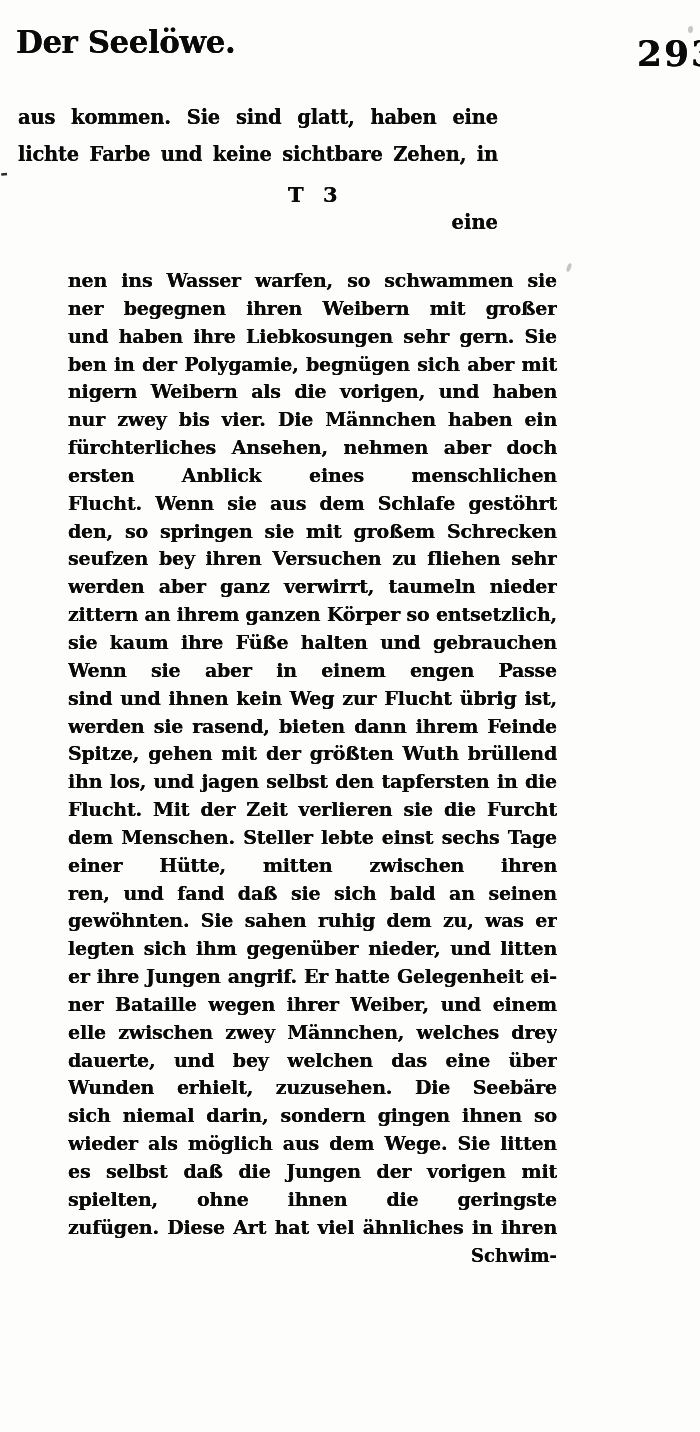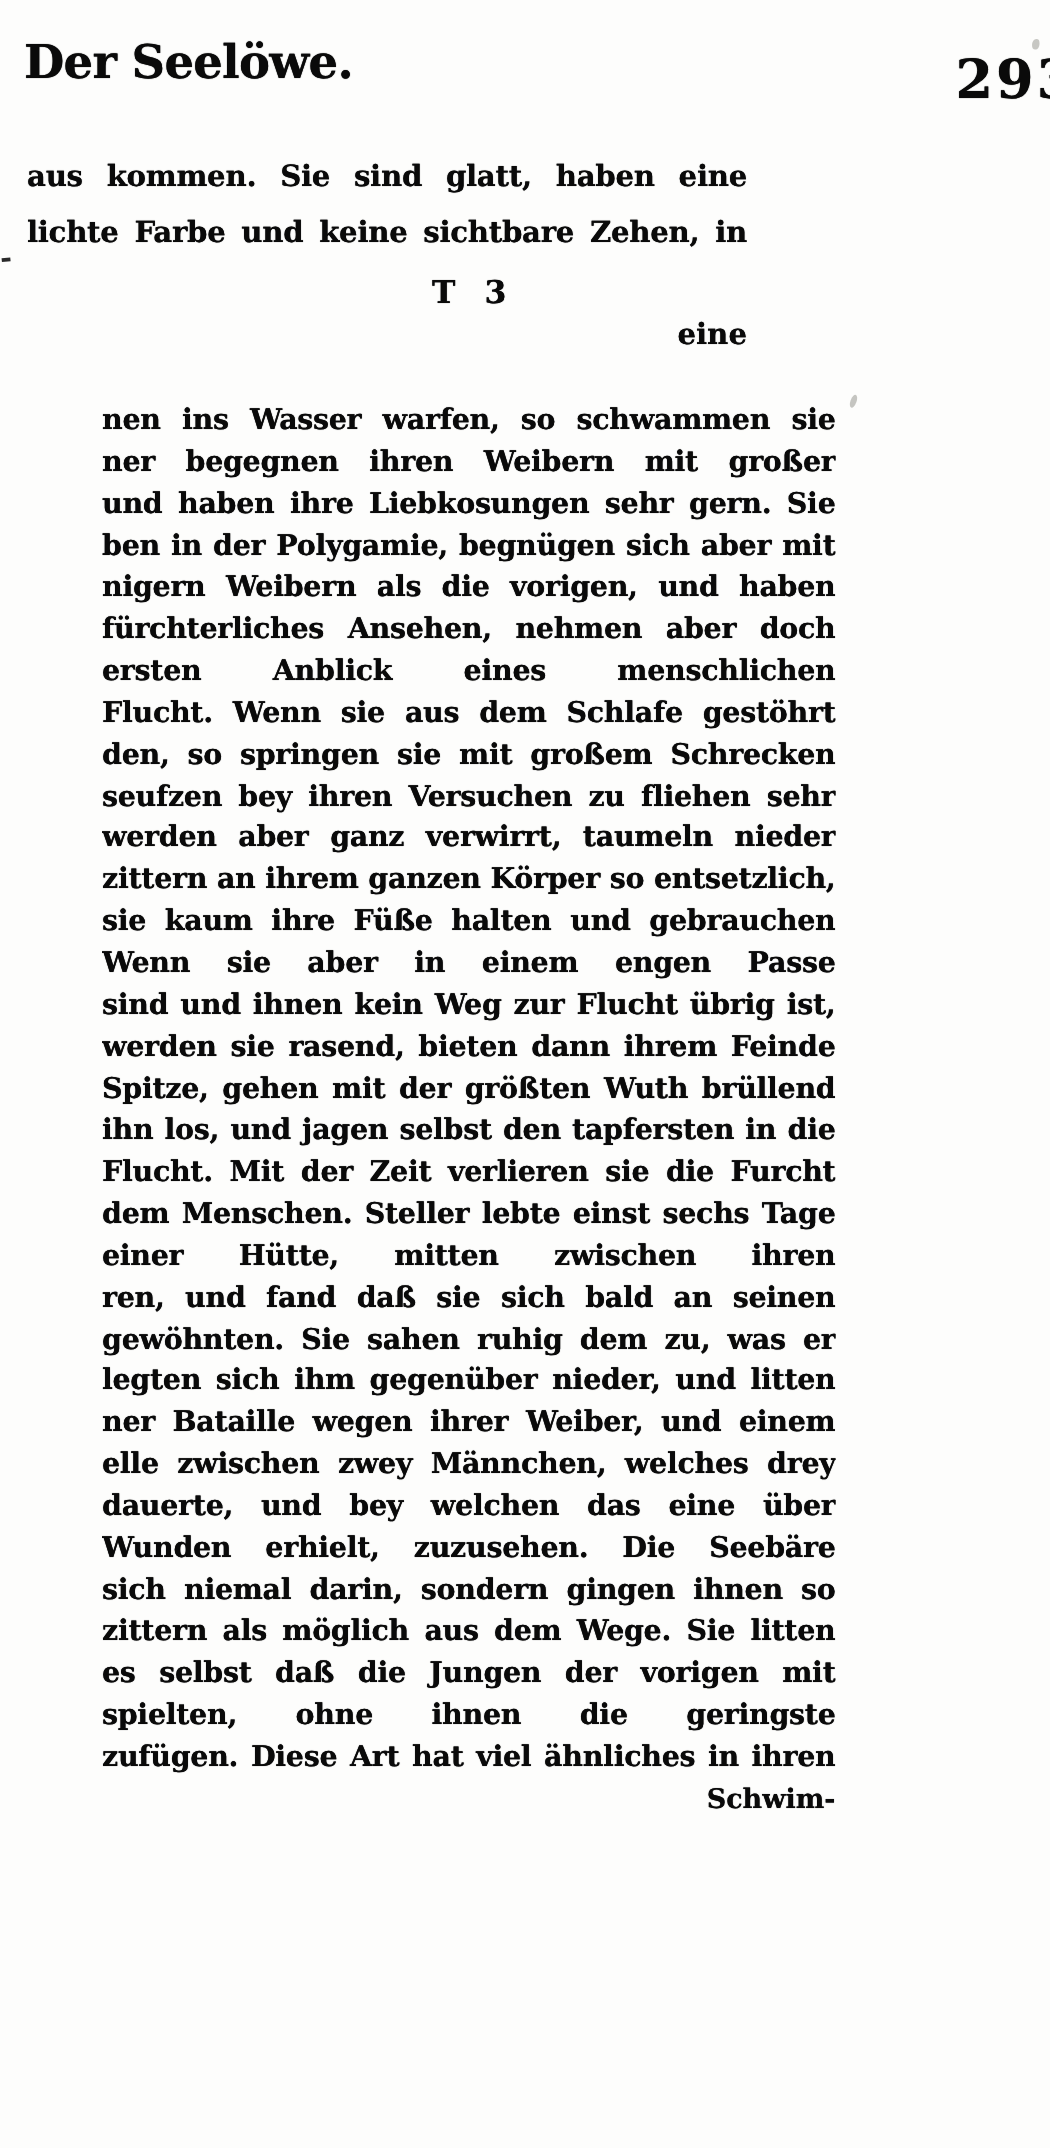--- a/index.html
+++ b/index.html
@@ -142,44 +142,46 @@
   <div class="margin-dash">-</div>
   <div class="speck-1"></div>
   <div class="speck-2"></div>
 
   <div class="body-block">
     <div class="ln">nen ins Wasser warfen, so schwammen sie jeder-</div>
     <div class="ln">ner begegnen ihren Weibern mit großer Achtung,</div>
     <div class="ln">und haben ihre Liebkosungen sehr gern.  Sie le-</div>
     <div class="ln">ben in der Polygamie, begnügen sich aber mit we-</div>
     <div class="ln">nigern Weibern als die vorigen, und haben jeder</div>
+    <div class="ln">nur zwey bis vier.  Die Männchen haben ein</div>
     <div class="ln">fürchterliches Ansehen, nehmen aber doch bey dem</div>
     <div class="ln">ersten Anblick eines menschlichen Geschöpfes die</div>
     <div class="ln">Flucht.  Wenn sie aus dem Schlafe gestöhrt wer-</div>
     <div class="ln">den, so springen sie mit großem Schrecken auf,</div>
     <div class="ln">seufzen bey ihren Versuchen zu fliehen sehr tief,</div>
     <div class="ln">werden aber ganz verwirrt, taumeln nieder und</div>
     <div class="ln">zittern an ihrem ganzen Körper so entsetzlich, daß</div>
     <div class="ln">sie kaum ihre Füße halten und gebrauchen können.</div>
     <div class="ln">Wenn sie aber in einem engen Passe eingeschlossen</div>
     <div class="ln">sind und ihnen kein Weg zur Flucht übrig ist, so</div>
     <div class="ln">werden sie rasend, bieten dann ihrem Feinde die</div>
     <div class="ln">Spitze, gehen mit der größten Wuth brüllend auf</div>
     <div class="ln">ihn los, und jagen selbst den tapfersten in die</div>
     <div class="ln">Flucht.  Mit der Zeit verlieren sie die Furcht vor</div>
     <div class="ln">dem Menschen.  Steller lebte einst sechs Tage in</div>
     <div class="ln">einer Hütte, mitten zwischen ihren Hauptquartie-</div>
     <div class="ln">ren, und fand daß sie sich bald an seinen Anblick</div>
     <div class="ln">gewöhnten.  Sie sahen ruhig dem zu, was er that,</div>
     <div class="ln">legten sich ihm gegenüber nieder, und litten es daß</div>
+    <div class="ln">er ihre Jungen angrif.  Er hatte Gelegenheit ei-</div>
     <div class="ln">ner Bataille wegen ihrer Weiber, und einem Du-</div>
     <div class="ln">elle zwischen zwey Männchen, welches drey Tage</div>
     <div class="ln">dauerte, und bey welchen das eine über hundert</div>
     <div class="ln">Wunden erhielt, zuzusehen.  Die Seebäre mischten</div>
     <div class="ln">sich niemal darin, sondern gingen ihnen so ge-</div>
-    <div class="ln">zittern als möglich aus dem Wege.  Sie litten</div>
+    <div class="ln">wieder als möglich aus dem Wege.  Sie litten</div>
     <div class="ln">es selbst daß die Jungen der vorigen mit ihnen</div>
     <div class="ln">spielten, ohne ihnen die geringste Beleidigung zu-</div>
     <div class="ln">zufügen.  Diese Art hat viel ähnliches in ihren</div>
     <div class="catchword-line">Schwim-</div>
   </div>
 
 </div>
 
 </body></html>

